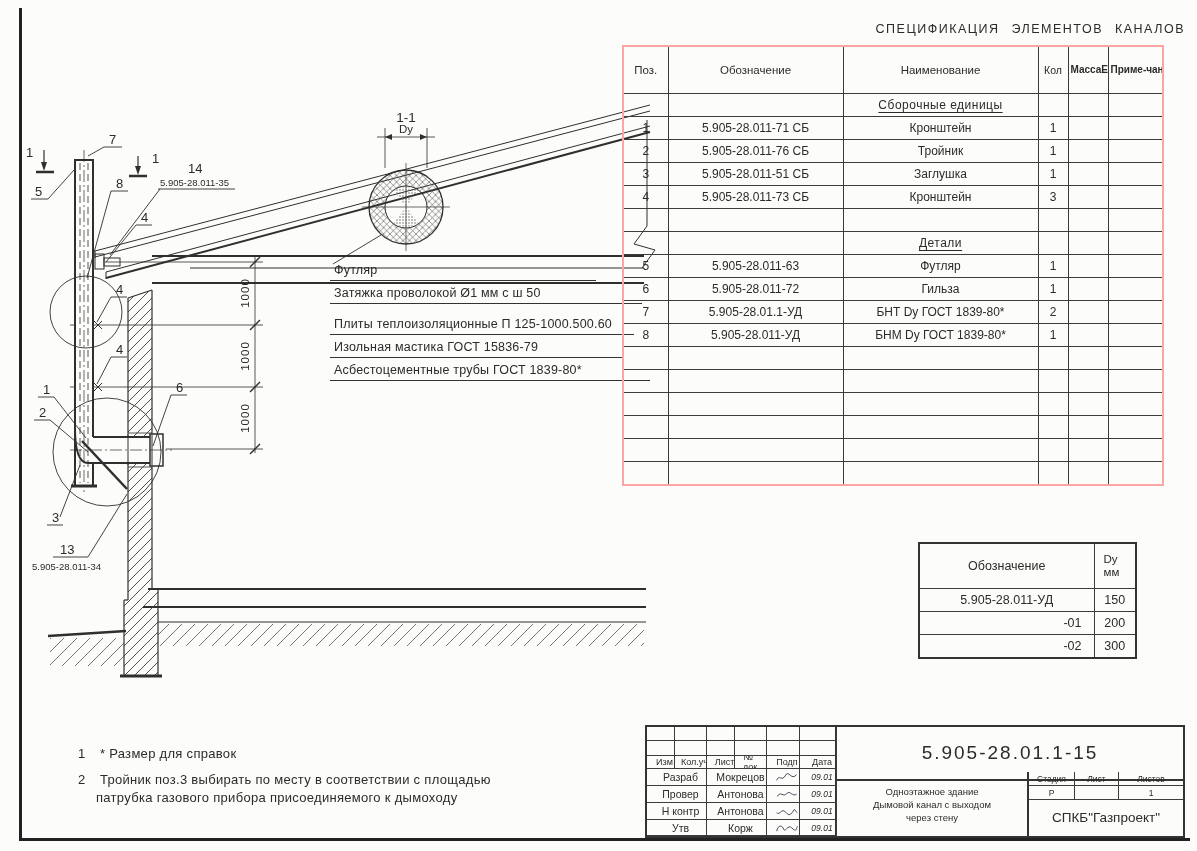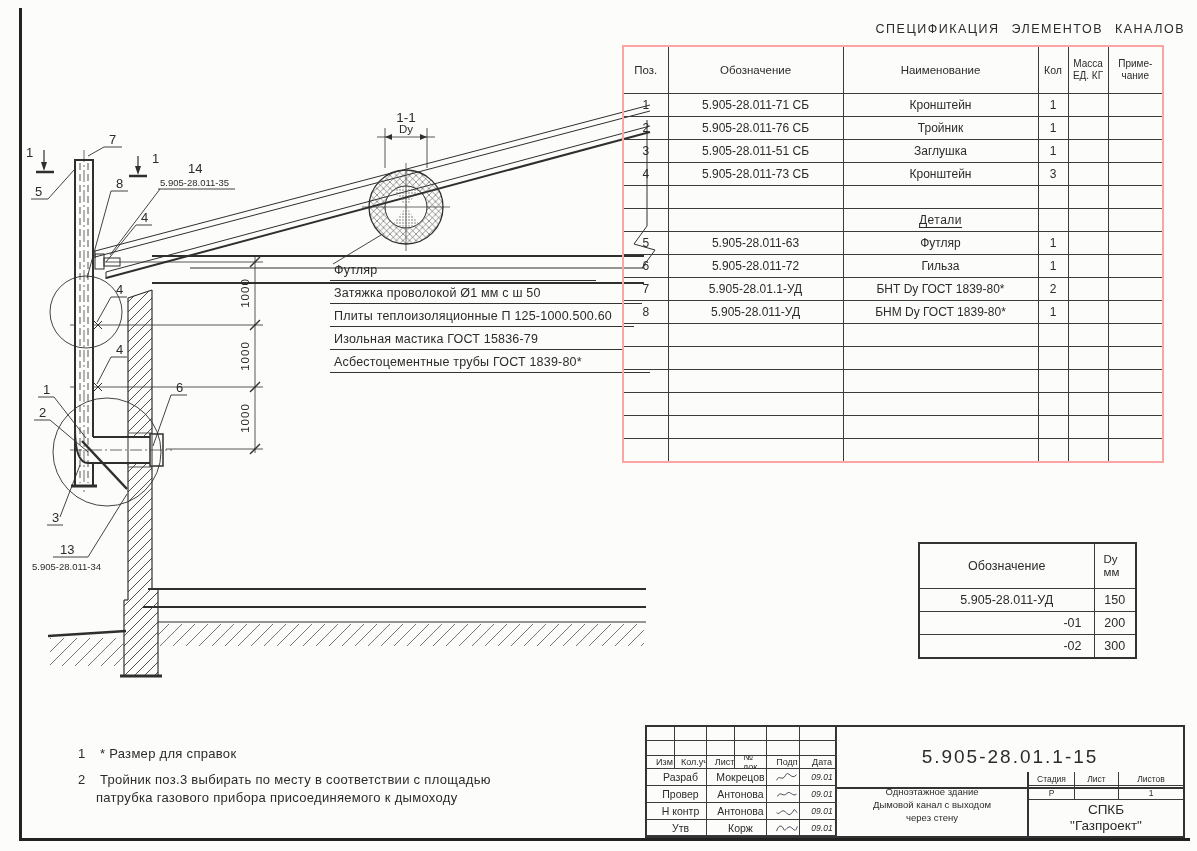--- a/index.html
+++ b/index.html
@@ -11,73 +11,73 @@
 
   
   .spec-title{left:645px;top:22px;width:540px;text-align:right;font-size:12.5px;
               letter-spacing:1.5px;word-spacing:7px;}
   table.spec{left:622px;top:45px;border-collapse:collapse;table-layout:fixed;width:540px;
              border:2px solid #fca5a5;}
   table.spec th,table.spec td{border:1px solid #3c3c3c;font-size:12px;font-weight:normal;
              text-align:center;overflow:hidden;white-space:nowrap;padding:0 2px;}
   table.spec thead th{height:46px;font-size:11.5px;}
   table.spec tbody td{height:22px;}
-  .hdr-stack{display:flex;flex-direction:column;line-height:12px;font-size:10px;}
+  .hdr-stack{display:flex;flex-direction:row;line-height:12px;font-size:10px;font-weight:bold;}
   .section-label{text-decoration:underline;text-underline-offset:3px;letter-spacing:.5px;}
 
   
   table.dy{left:918px;top:542px;border-collapse:collapse;table-layout:fixed;width:217px;
            border:2px solid #333;}
   table.dy th,table.dy td{border:1px solid #3c3c3c;font-size:12.5px;font-weight:normal;
            padding:0;white-space:nowrap;}
   table.dy thead th{height:44px;text-align:center;}
   table.dy td{height:22px;text-align:center;}
   table.dy td.des-r{text-align:right;padding-right:12px;}
   .dy-stack{display:flex;flex-direction:column;line-height:13px;font-size:11.5px;
             align-items:flex-start;padding-left:9px;}
 
   
   .callouts{left:330px;top:258px;width:322px;font-size:12.5px;letter-spacing:.2px;}
   .callout{border-bottom:1.4px solid #333;padding:4px 0 2px 4px;line-height:16px;}
   .callout:nth-child(1){width:262px;}
   .callout:nth-child(2){width:308px;}
-  .callout:nth-child(3){width:300px;}
+  .callout:nth-child(3){width:300px;margin-top:8px;}
   .callout:nth-child(4){width:288px;}
   .callout:nth-child(5){width:316px;}
   .callout .l2{display:block;margin-top:7px;}
 
   
   .note-line{font-size:13px;letter-spacing:.3px;white-space:nowrap;}
   .note-num{display:inline-block;width:18px;}
 
   
   .tblock{left:645px;top:725px;width:540px;height:113px;border:2px solid #333;box-sizing:border-box;}
   .tb-left{position:absolute;left:0;top:0;width:190px;height:100%;display:grid;
            grid-template-columns:28px 32px 28px 32px 33px 37px;
            grid-template-rows:14px 15px 13px 17px 17px 17px auto;
            border-right:2px solid #333;box-sizing:border-box;}
   .tb-left>*{border-right:1px solid #3c3c3c;border-bottom:1px solid #3c3c3c;
            display:flex;align-items:center;justify-content:center;overflow:hidden;
            font-size:9px;font-style:normal;padding-left:8px;}
   .tb-left>.sp2{grid-column:span 2;}
   .tb-left .role,.tb-left .name{font-size:10.5px;white-space:nowrap;}
   .tb-left .date{font-size:8.5px;font-style:italic;}
-  .tb-docnum{position:absolute;left:190px;top:0;width:346px;height:62px;
+  .tb-docnum{position:absolute;left:190px;top:0;width:346px;height:54px;
              border-bottom:2px solid #333;box-sizing:border-box;display:flex;
              align-items:center;justify-content:center;font-size:19px;letter-spacing:2px;}
   .tb-desc{position:absolute;left:190px;top:45px;width:192px;height:64px;
            border-right:2px solid #333;box-sizing:border-box;display:flex;flex-direction:column;
            align-items:center;justify-content:center;font-size:9.5px;line-height:13px;text-align:center;}
   .tb-stage{position:absolute;left:382px;top:45px;width:154px;height:44px;display:grid;
             grid-template-columns:46px 44px 64px;grid-template-rows:14px 14px;}
   .tb-stage>*{border-right:1px solid #3c3c3c;border-bottom:1px solid #3c3c3c;
             display:flex;align-items:center;justify-content:center;font-size:8.5px;}
   .tb-stage>*:nth-child(3n){border-right:none;}
   .tb-org{position:absolute;left:382px;top:73px;width:154px;height:36px;display:flex;
-          flex-direction:column;align-items:center;justify-content:center;
+          flex-direction:row;align-items:center;justify-content:center;
           font-size:13.5px;line-height:16px;}
   .sig svg{display:block;}
 
   svg text{fill:#2b2b2b;font-family:"Liberation Sans",sans-serif;}
 </style>
 </head>
 <body>
 
 <div class="page">
 
@@ -312,20 +312,28 @@
         <th>
           <div class="hdr-stack">
             <span>Приме-</span>
             <span>чание</span>
           </div>
         </th>
       </tr>
     </thead>
     <tbody>
         <tr>
+          <td></td>
+          <td></td>
+          <td><span class="section-label">Сборочные единицы</span></td>
+          <td></td>
+          <td></td>
+          <td></td>
+        </tr>
+        <tr>
           <td>1</td>
           <td>5.905-28.011-71 СБ</td>
           <td>Кронштейн</td>
           <td>1</td>
           <td></td>
           <td></td>
         </tr>
         <tr>
           <td>2</td>
           <td>5.905-28.011-76 СБ</td>

